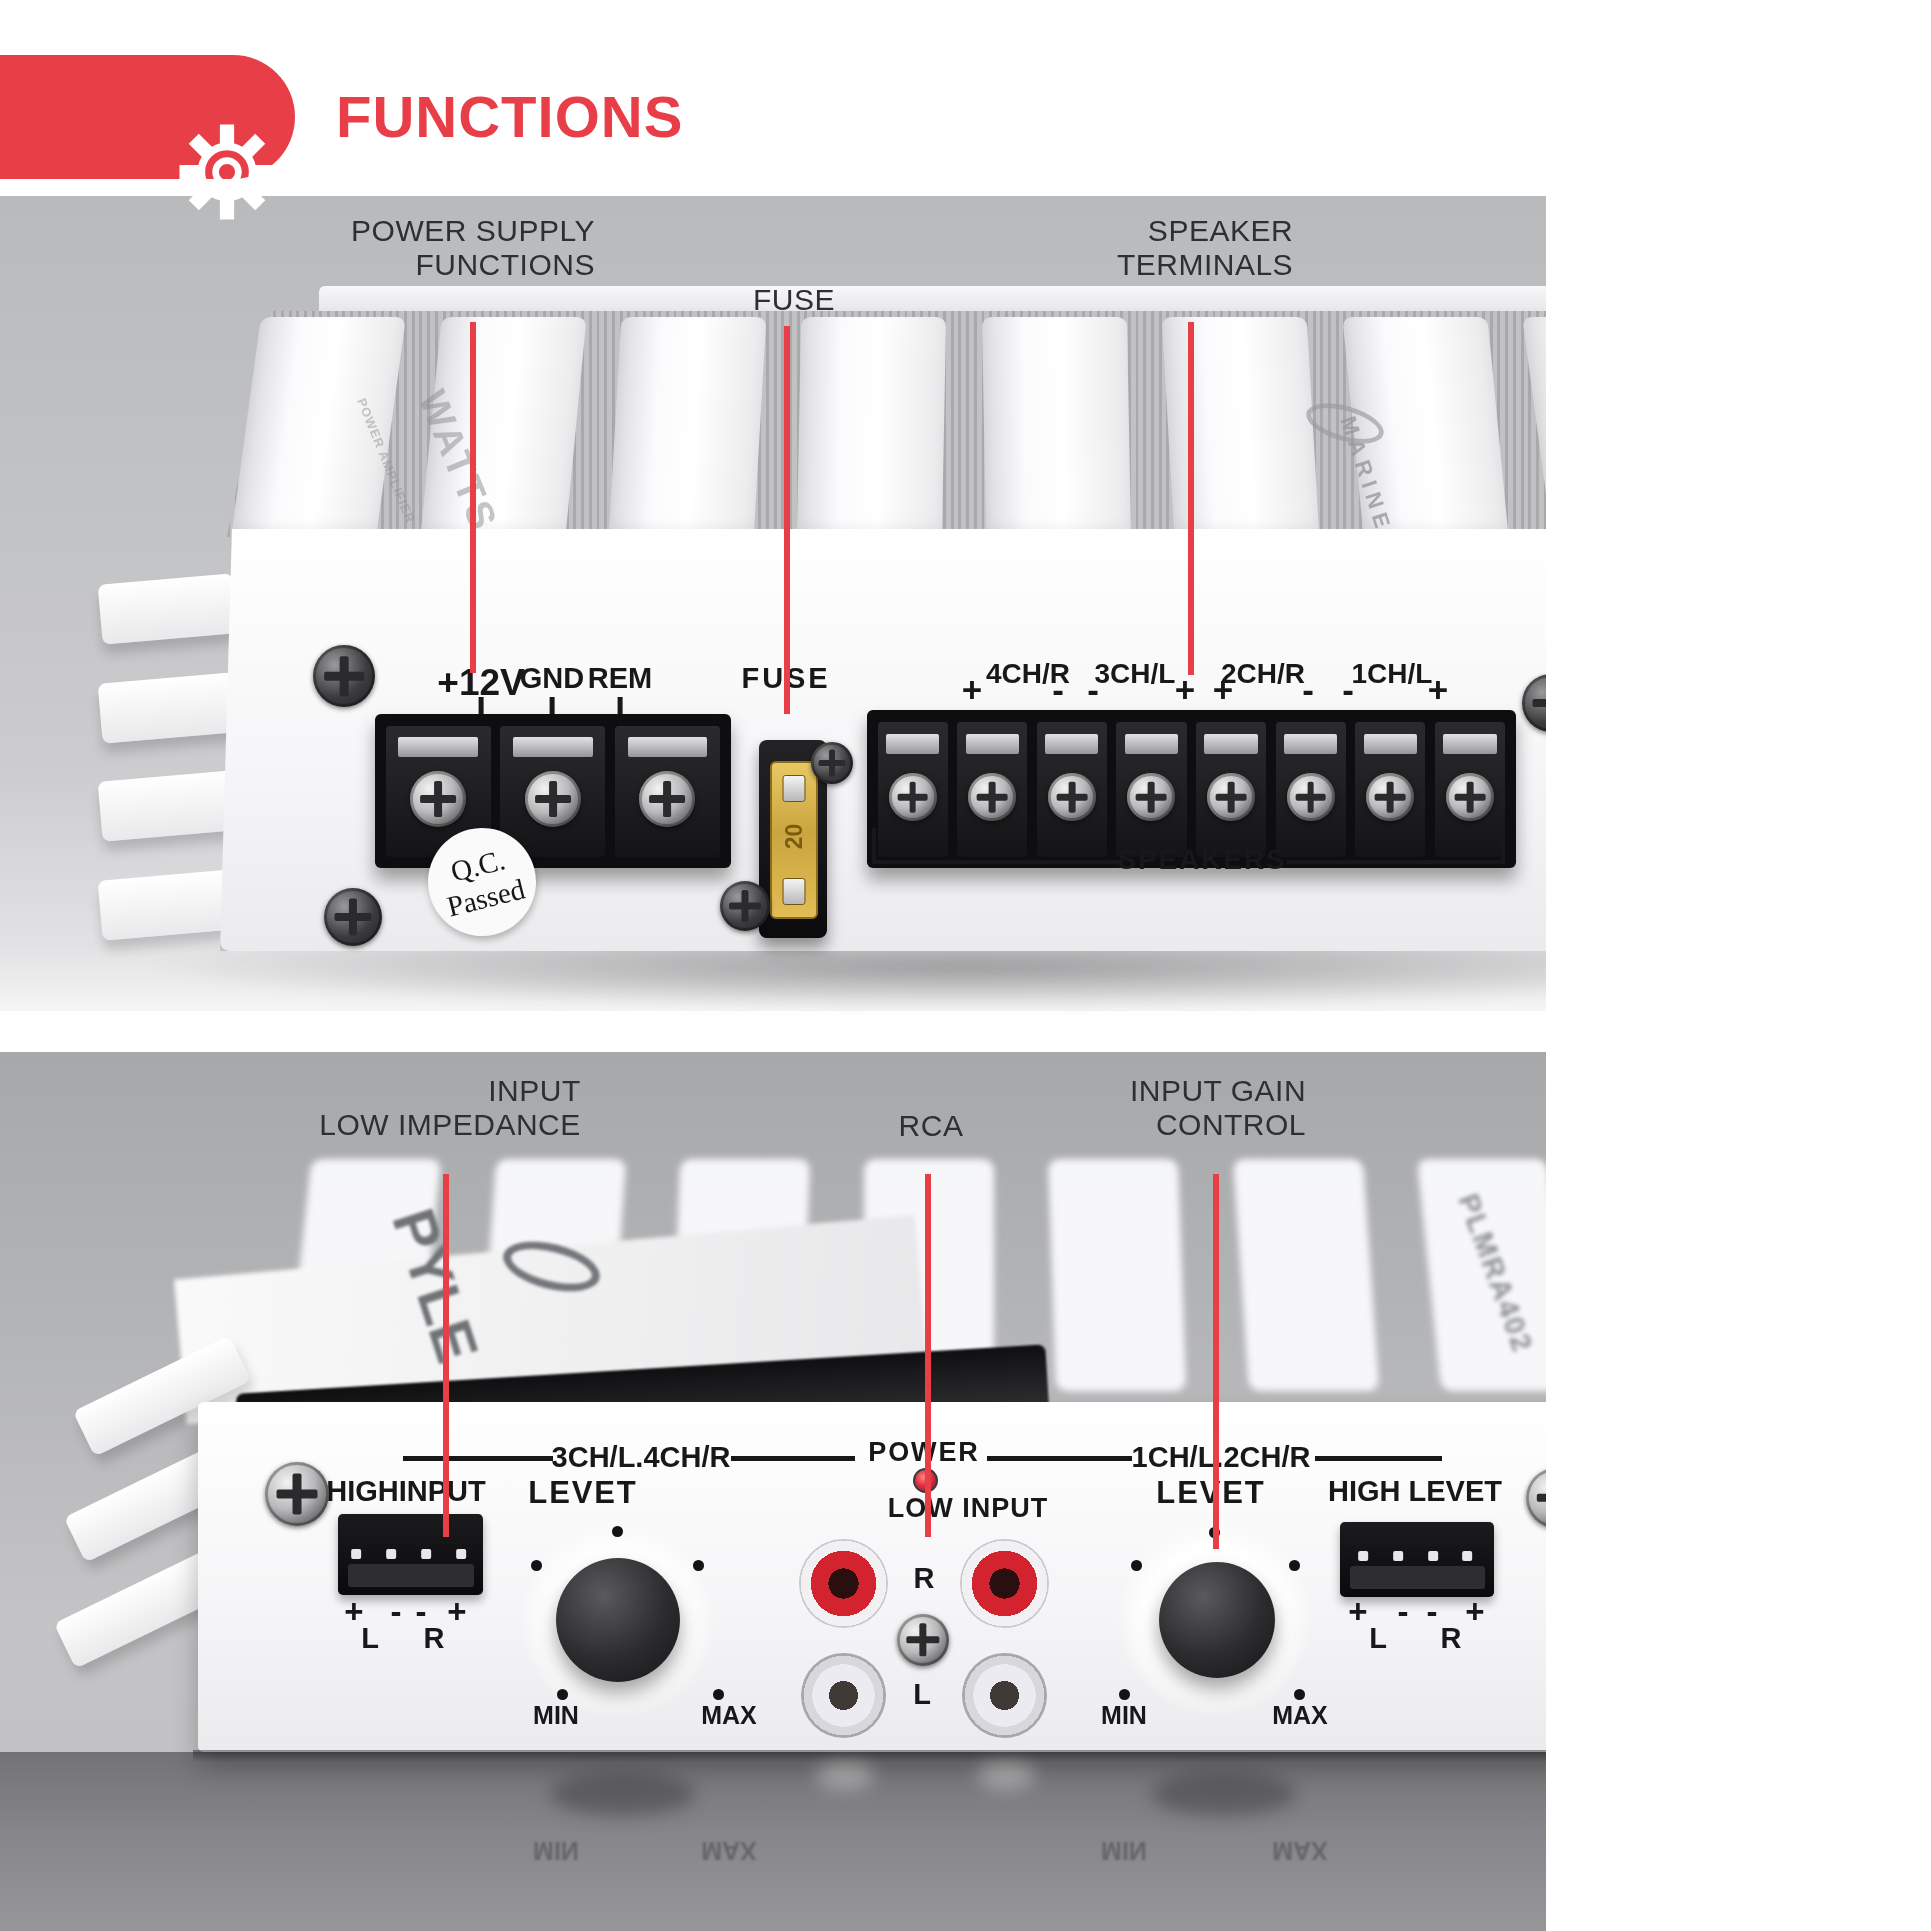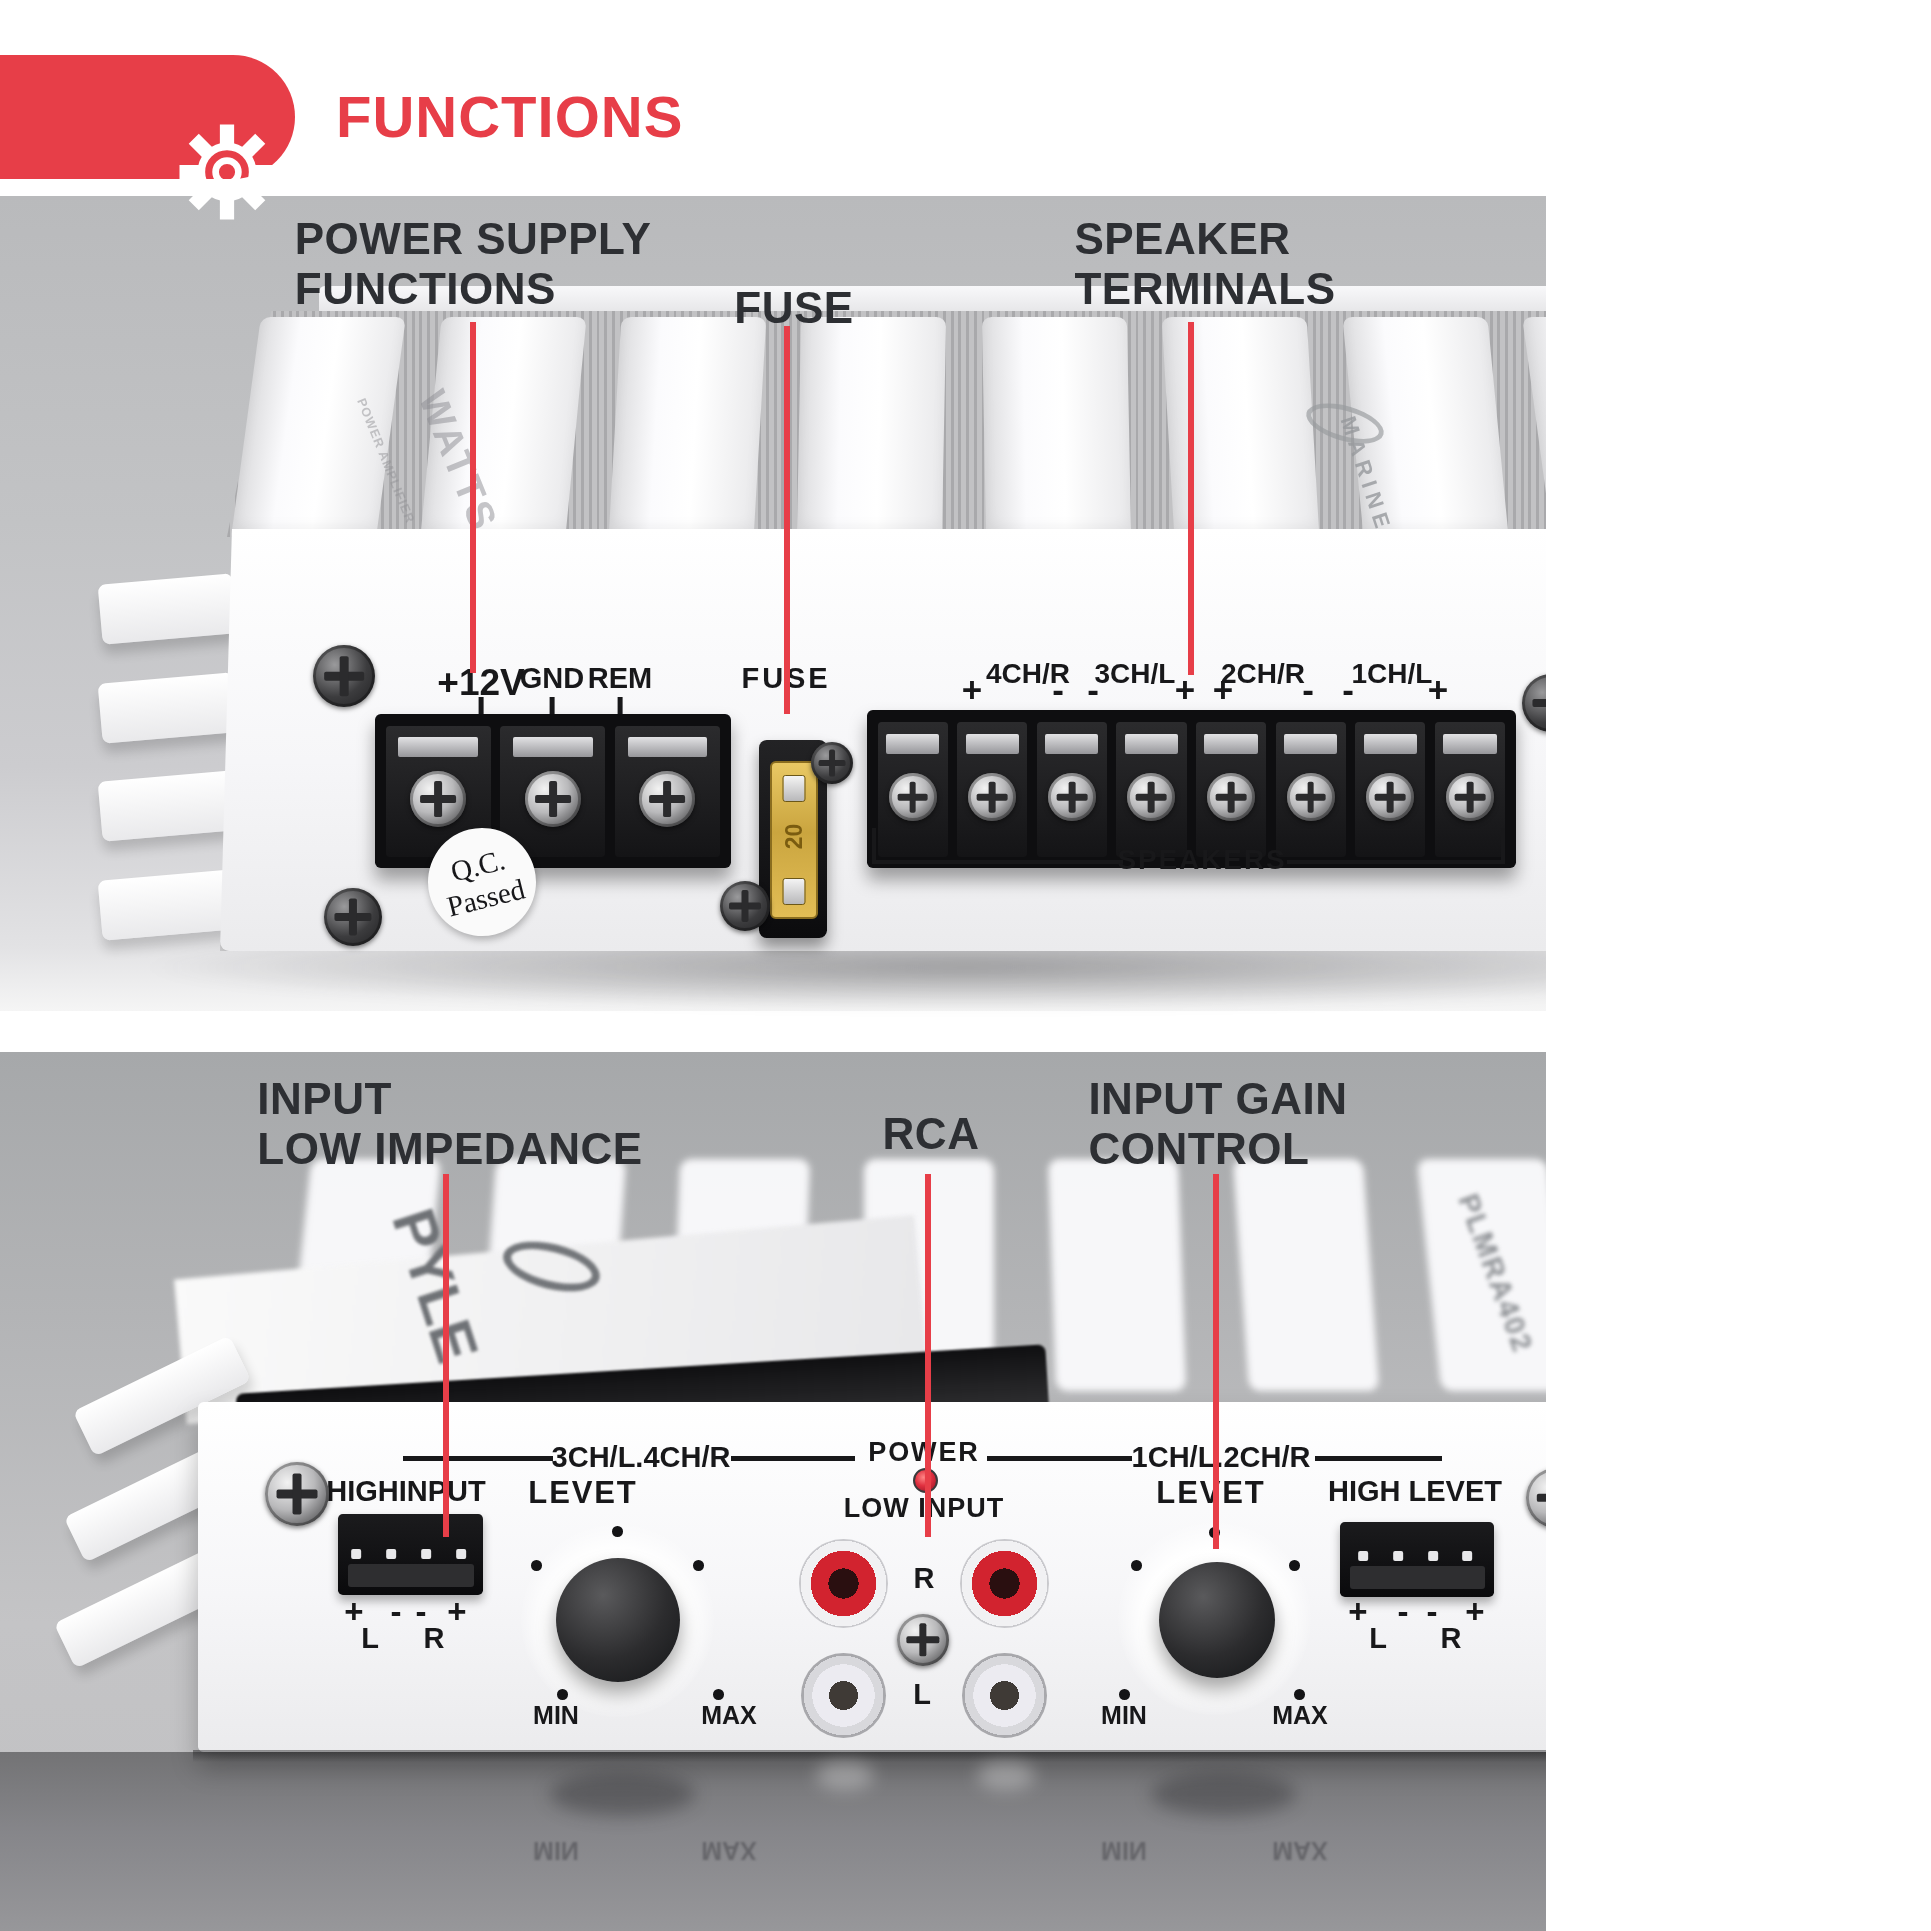--- a/index.html
+++ b/index.html
@@ -13,22 +13,22 @@
   .title{position:absolute;left:336px;top:83px;font-size:58px;font-weight:800;letter-spacing:1px;
          color:#e73e48;white-space:nowrap}
   
   .bg-top{position:absolute;left:0;top:196px;width:1931px;height:815px;
           background:linear-gradient(180deg,#b9babc 0%,#c2c3c5 40%,#cccccf 70%,#e2e2e4 92%,#f5f5f5 100%)}
   .bg-bottom{position:absolute;left:0;top:1052px;width:1931px;height:879px;
           background:linear-gradient(180deg,#a6a8aa 0%,#b3b4b6 30%,#c4c4c6 65%,#c0c0c2 100%)}
   .floor{position:absolute;left:0;top:1752px;width:1931px;height:179px;
           background:linear-gradient(180deg,#737375 0%,#86868a 45%,#97979a 100%)}
   
-  .callout{position:absolute;transform:translateX(-50%);text-align:left;font-weight:700;
-           color:#2d2f33;font-size:44px;line-height:1.14;letter-spacing:0.5px;white-space:nowrap}
+  .callout{position:absolute;transform:translateX(-50%);text-align:right;font-weight:400;
+           color:#2d2f33;font-size:30px;line-height:1.14;letter-spacing:0.5px;white-space:nowrap}
   .callout span{display:block}
   .leader{position:absolute;width:5.8px;background:#e73e48}
   
   .vfin{position:absolute;background:linear-gradient(90deg,#dcdcde 0%,#fbfbfd 28%,#ffffff 55%,#e9e9eb 100%);
         border-radius:9.7px 9.7px 2.9px 2.9px;box-shadow:inset 0 -9.7px 13.5px rgba(0,0,0,.06)}
   .groove{position:absolute;background:#c2c2c4;
         background-image:repeating-linear-gradient(90deg,rgba(80,80,84,.22) 0 2.9px,rgba(0,0,0,0) 2.9px 7.7px)}
   .hfin{position:absolute;background:linear-gradient(180deg,#ffffff,#e9e9eb);border-radius:7.7px;
         box-shadow:0 9.7px 11.6px rgba(0,0,0,.16)}
   .panel{position:absolute;background:linear-gradient(180deg,#ffffff,#f6f6f8 55%,#ebebed);
@@ -256,21 +256,21 @@
 
   <div class="rule" style="left:403px;top:1456px;width:150px"></div>
   <div class="pt" style="left:641px;top:1441px;font-size:29px">3CH/L.4CH/R</div>
   <div class="rule" style="left:731px;top:1456px;width:124px"></div>
   <div class="pt" style="left:924px;top:1437px;font-size:27px;letter-spacing:1.9px">POWER</div>
   <div class="rule" style="left:987px;top:1456px;width:145px"></div>
   <div class="pt" style="left:1221px;top:1441px;font-size:29px">1CH/L.2CH/R</div>
   <div class="rule" style="left:1315px;top:1456px;width:127px"></div>
 
   <div class="led"></div>
-  <div class="pt" style="left:924px;top:1493px;font-size:27px;letter-spacing:1px">LOW INPUT</div>
+  <div class="pt" style="left:968px;top:1493px;font-size:27px;letter-spacing:1px">LOW INPUT</div>
 
   <div class="pt" style="left:406px;top:1475px;font-size:29px">HIGHINPUT</div>
   <div class="conn" style="left:338px;top:1514px;width:145px;height:81px">
     <div class="pin" style="left:18.3px;top:35px"></div>
     <div class="pin" style="left:53px;top:35px"></div>
     <div class="pin" style="left:88px;top:35px"></div>
     <div class="pin" style="left:123px;top:35px"></div>
     <div class="slot" style="left:9.7px;top:50px;width:126px;height:23px"></div>
   </div>
   <div class="pt" style="left:354px;top:1593px;font-size:33px">+</div>

